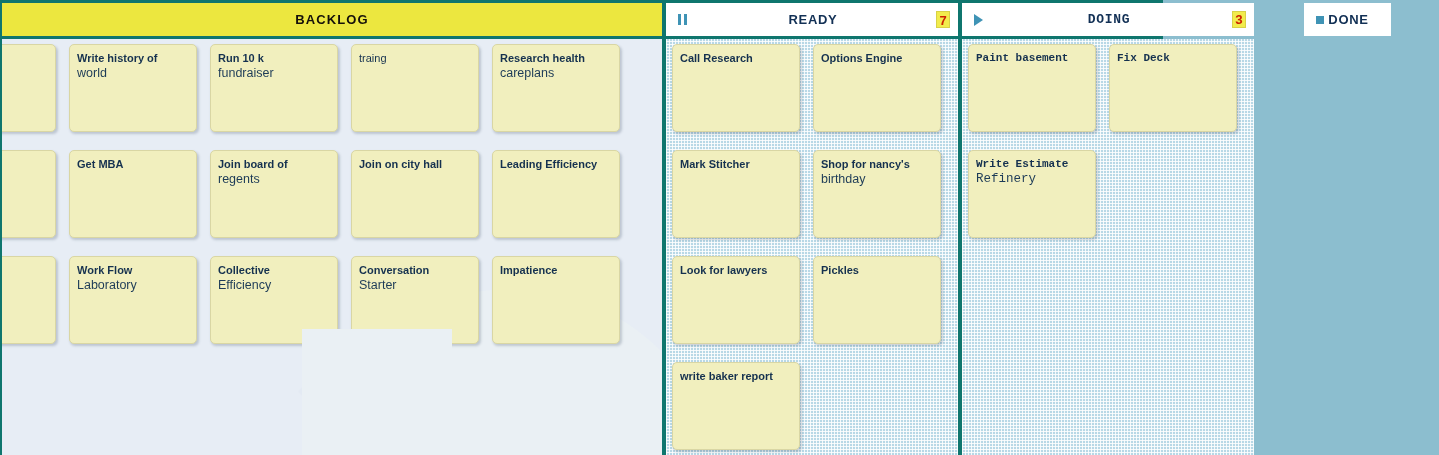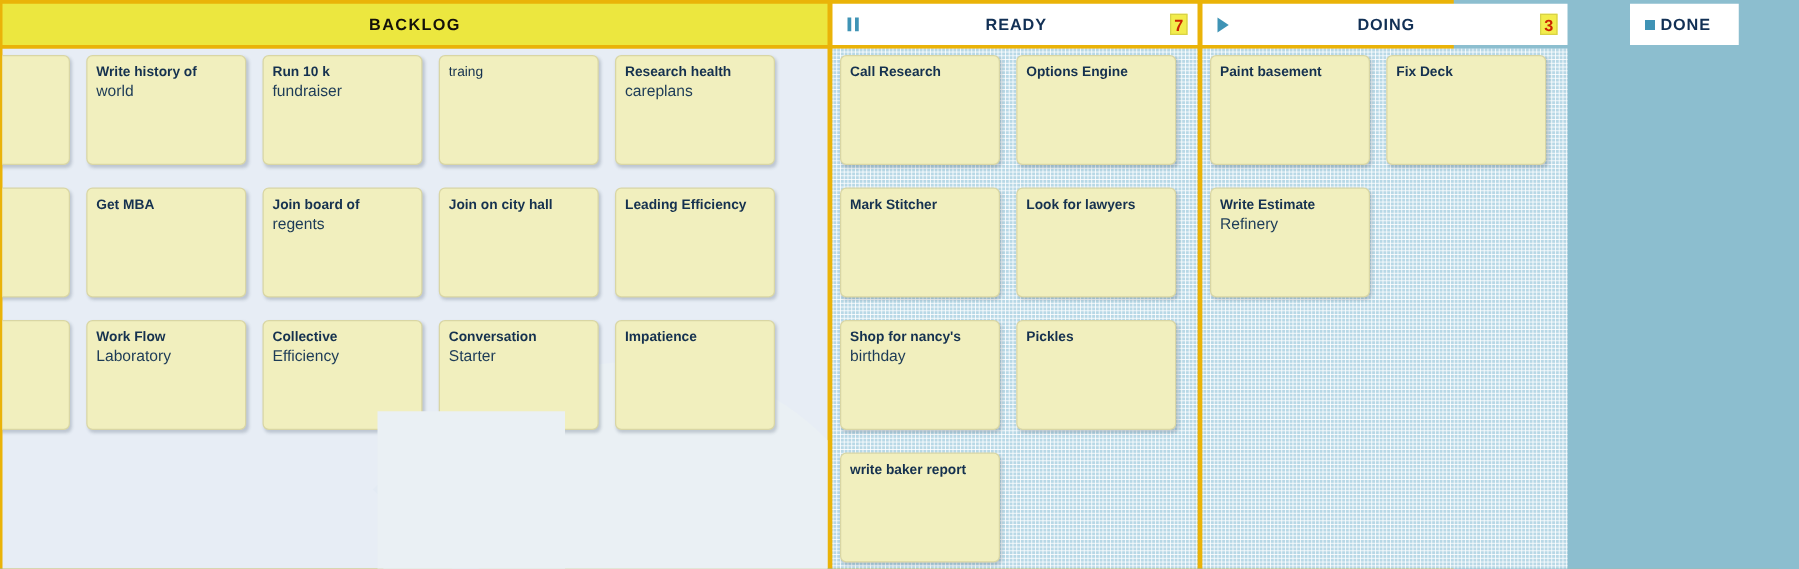--- a/index.html
+++ b/index.html
@@ -14,21 +14,21 @@
     font-family: "Liberation Sans", sans-serif;
     -webkit-font-smoothing: antialiased;
   }
 
   
   #board {
     position: relative;
     width: 1163px;
     height: 455px;
     display: flex;
-    background: #eab308;
+    background: #0f766e;
   }
 
   .column {
     position: relative;
     height: 455px;
     display: flex;
     flex-direction: column;
     flex: none;
     box-sizing: border-box;
   }
@@ -296,36 +296,36 @@
           <div class="card">
             <div class="card-title">Call Research</div>
           </div>
           <div class="card">
             <div class="card-title">Options Engine</div>
           </div>
           <div class="card">
             <div class="card-title">Mark Stitcher</div>
           </div>
           <div class="card">
-            <div class="card-title">Look for lawyers</div>
-          </div>
-          <div class="card">
             <div class="card-title">Shop for nancy's</div>
             <div class="card-sub">birthday</div>
           </div>
           <div class="card">
+            <div class="card-title">Look for lawyers</div>
+          </div>
+          <div class="card">
             <div class="card-title">Pickles</div>
           </div>
           <div class="card">
             <div class="card-title">write baker report</div>
           </div>
         </div>
       </div>
     </div>
-    <div class="column" style="width: 296px;">
+    <div class="column" style="width: 296px; font-family: Liberation Mono, monospace;">
       <div class="col-header">
         <span class="hdr-icon">
           <span class="icon-play"></span>
         </span>
         <div class="col-title">DOING</div>
         <div class="wip-badge">3</div>
       </div>
       <div class="col-body body-dotted">
         <div class="cards">
           <div class="card">

